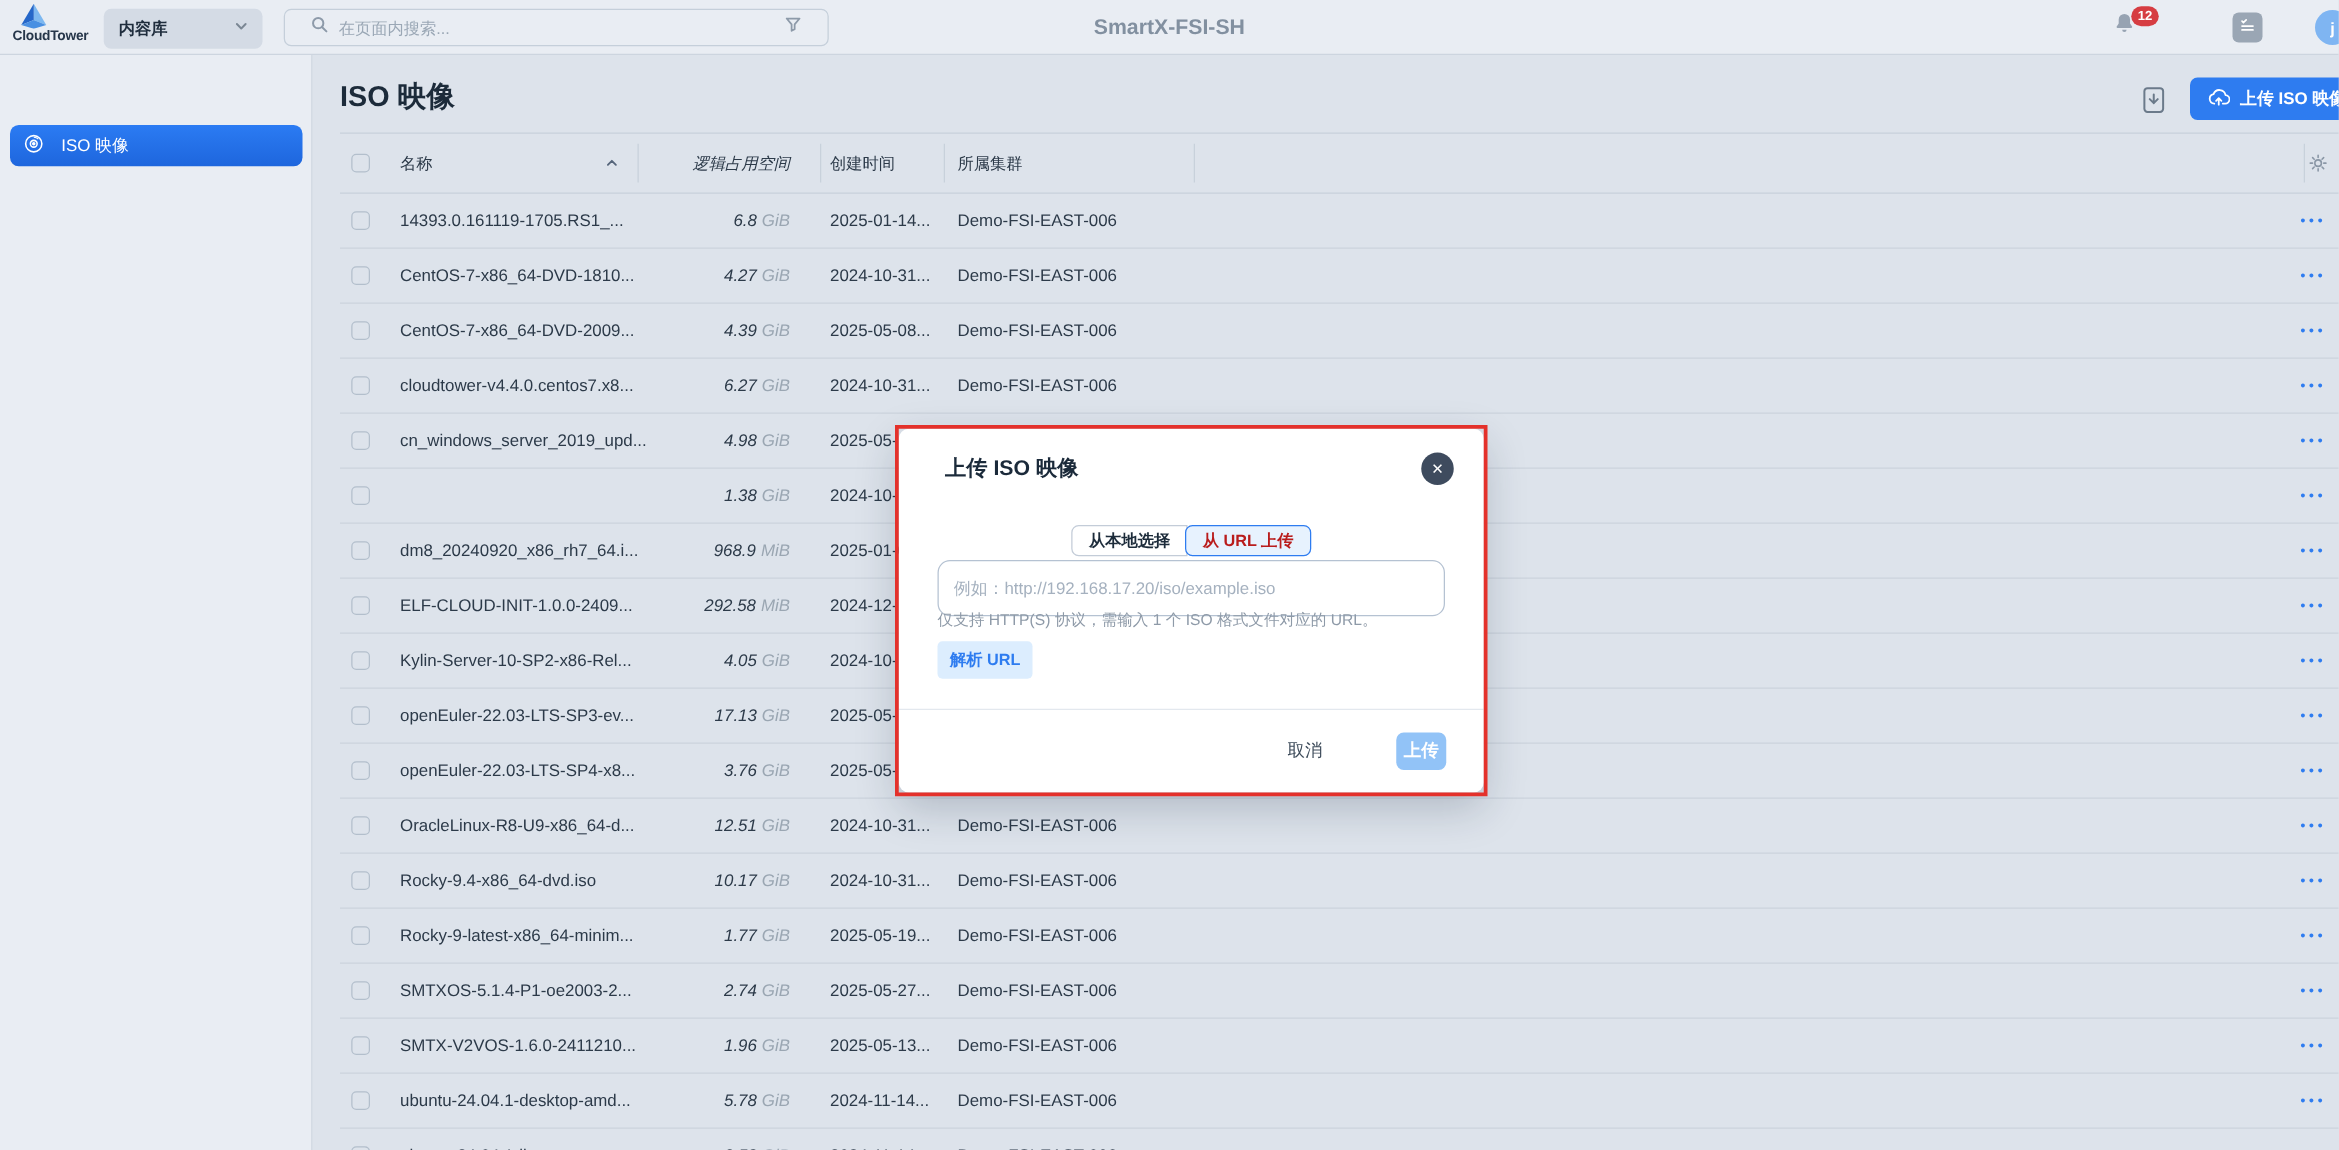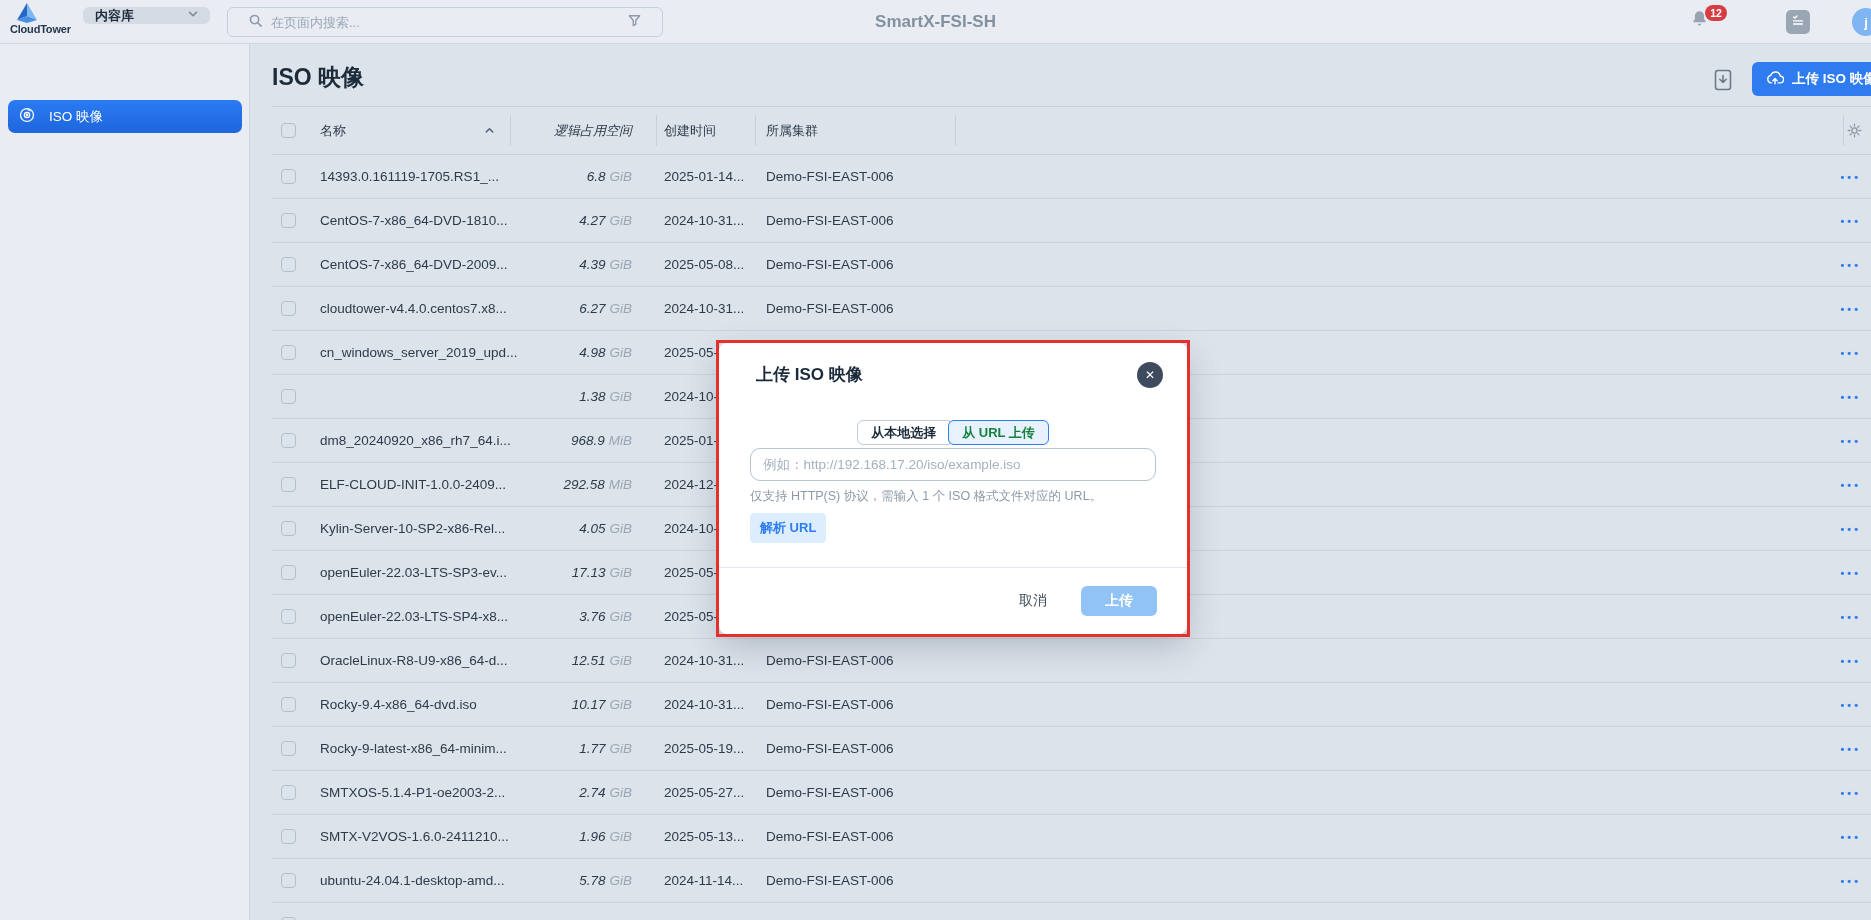--- a/index.html
+++ b/index.html
@@ -8,21 +8,21 @@
     font-family:"Liberation Sans","DejaVu Sans",sans-serif;
     background:#dde3eb; color:#1c2b3a; position:relative;
   }
 
   
   .topbar { position:absolute; left:0; top:0; width:1871px; height:44px;
     background:#e9edf3; border-bottom:1px solid #cdd5df; z-index:5; }
   .logo { position:absolute; left:10px; top:3px; width:70px; text-align:left; cursor:pointer;}
   .logo svg { display:block; margin-left:6px; }
   .logo-text { font-size:11px; font-weight:bold; color:#26364a; letter-spacing:-.2px; }
-  .nav-dd { position:absolute; left:83px; top:7px; width:127px; height:17px;
+  .nav-dd { position:absolute; left:83px; top:7px; width:127px; height:32px;
     background:#d4dbe5; border-radius:6px; display:flex; align-items:center;
     padding:0 10px 0 12px; cursor:pointer; }
   .nav-dd .lbl { font-size:13px; font-weight:bold; color:#1f2d3d; flex:1; }
   .searchbox { position:absolute; left:227px; top:7px; width:436px; height:30px;
     border:1px solid #c5cfda; border-radius:6px; display:flex; align-items:center; padding:0 20px; }
   .searchbox input { flex:1; border:none; outline:none; background:transparent;
     font-size:13px; color:#3a4a5a; margin-left:8px; font-family:inherit; }
   .searchbox input::placeholder { color:#9aa7b5; }
   .center-title { position:absolute; left:50%; top:0; transform:translateX(-50%);
     line-height:44px; font-size:17px; font-weight:bold; color:#8290a0; }
@@ -77,34 +77,34 @@
   .annotation { position:absolute; left:716px; top:340px; width:474px; height:297px;
     border:3px solid #e4312b; z-index:30; pointer-events:none; }
   .modal-title { position:absolute; left:37px; top:20px; font-size:17px; font-weight:bold; color:#1b2a3a; }
   .modal-close { position:absolute; right:24px; top:19px; width:26px; height:26px; border-radius:50%;
     background:#3e4b5e; color:#fff; font-size:12px; display:flex; align-items:center; justify-content:center;
     cursor:pointer; }
   .tabs { position:absolute; left:0; right:0; top:77px; display:flex; justify-content:center; }
   .tab { height:25px; display:flex; align-items:center; justify-content:center;
     font-size:13px; cursor:pointer; padding:0 13px;font-weight:bold; }
   .tab.local { background:#fff; border:1px solid #c3ccd8; border-radius:6px 0 0 6px; color:#1c2b3a; }
-  .tab.url { background:#e7f2fe; border:1px solid #2e7cf0; border-radius:6px; color:#15803d; margin-left:-2px; }
-  .url-input { position:absolute; left:31px; top:105px; width:406px; height:33px;
+  .tab.url { background:#e7f2fe; border:1px solid #2e7cf0; border-radius:6px; color:#b91c1c; margin-left:-2px; }
+  .url-input { position:absolute; left:31px; top:105px; width:406px; height:45px;
     border:1px solid #b5c2d2; border-radius:10px; padding:0 12px; font-size:13.5px; color:#0f766e;
     outline:none; font-family:inherit; background:#fff; }
   .url-input::placeholder { color:#a5b1bf; }
   .modal-hint { position:absolute; left:31px; top:145px; font-size:12.5px; color:#8e9aa8; }
   .parse-chip { position:absolute; left:31px; top:170px; background:#dcedfe; color:#2e7cf0;
     font-size:13px; font-weight:bold; border:none; border-radius:4px; padding:6px 10px;
     cursor:pointer; font-family:inherit; }
   .modal-footer { position:absolute; left:0; right:0; top:224px; bottom:0; border-top:1px solid #e3e8ee;
     display:flex; align-items:center; justify-content:flex-end; gap:34px; padding-right:30px; }
   .cancel-btn { background:none; border:none; font-size:14px; color:#3d4b5a; cursor:pointer; font-family:inherit; }
-  .submit-btn { width:76px; height:30px; background:#92c3f7; border:none; border-radius:6px;
-    color:#fff; font-size:14px; font-weight:bold; cursor:default; font-family:inherit; }
+  .submit-btn { width:40px; height:30px; background:#92c3f7; border:none; border-radius:6px;
+    color:#fff; font-size:14px; font-weight:bold; cursor:default; font-family:inherit;margin-left:25px; }
 </style>
 </head>
 <body>
 
 <header class="topbar">
   <div class="logo">
     <span>
       <svg width="22" height="20" viewBox="0 0 22 20">
         <polygon points="11,0 21,17 11,13" fill="#7db8f0"></polygon>
         <polygon points="11,0 1,17 11,13" fill="#2567c9"></polygon>

